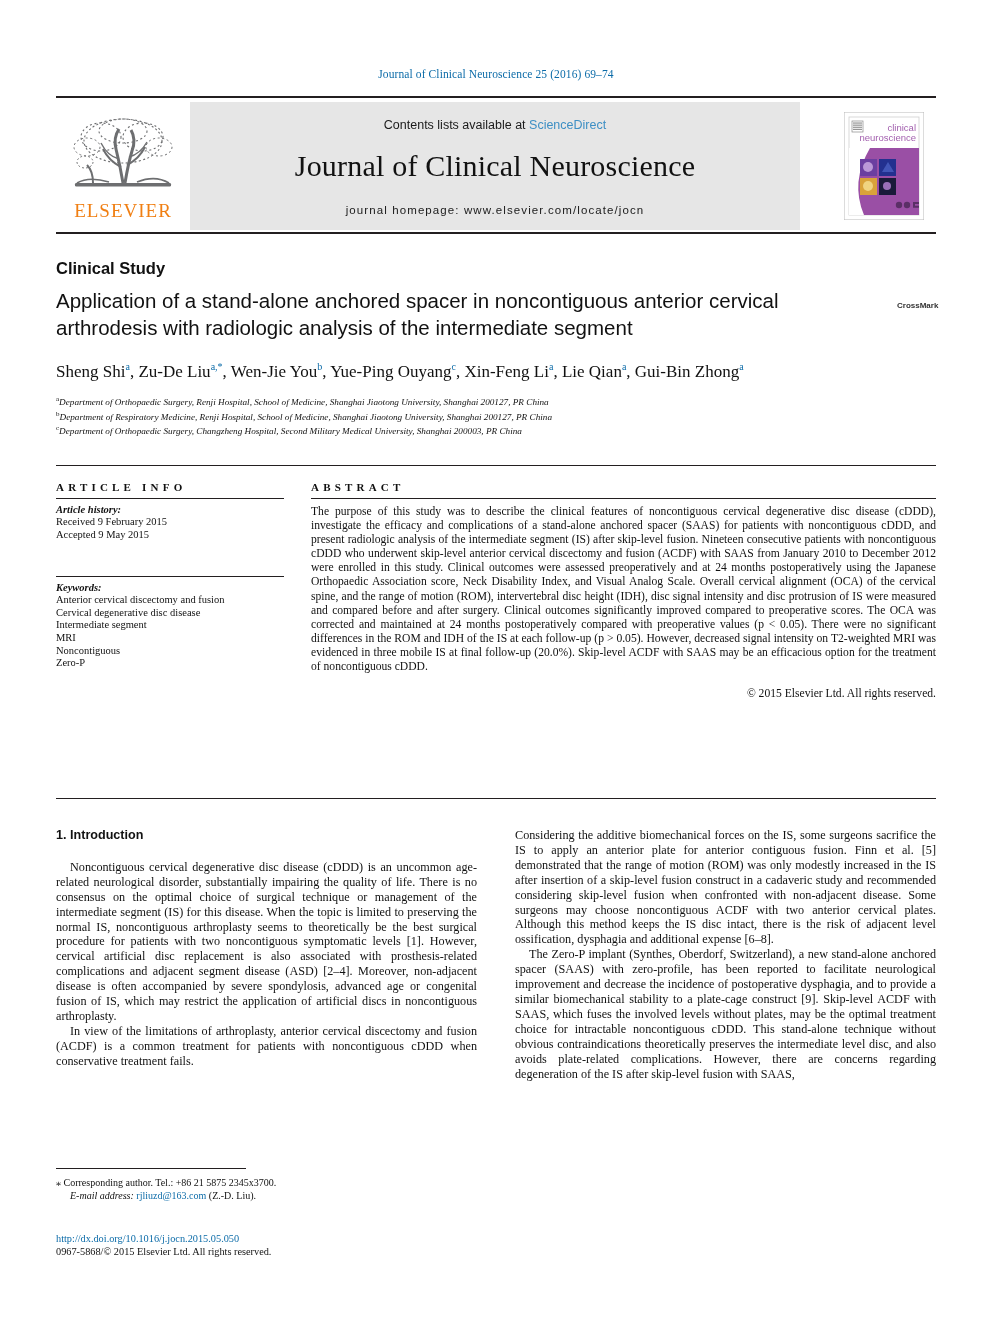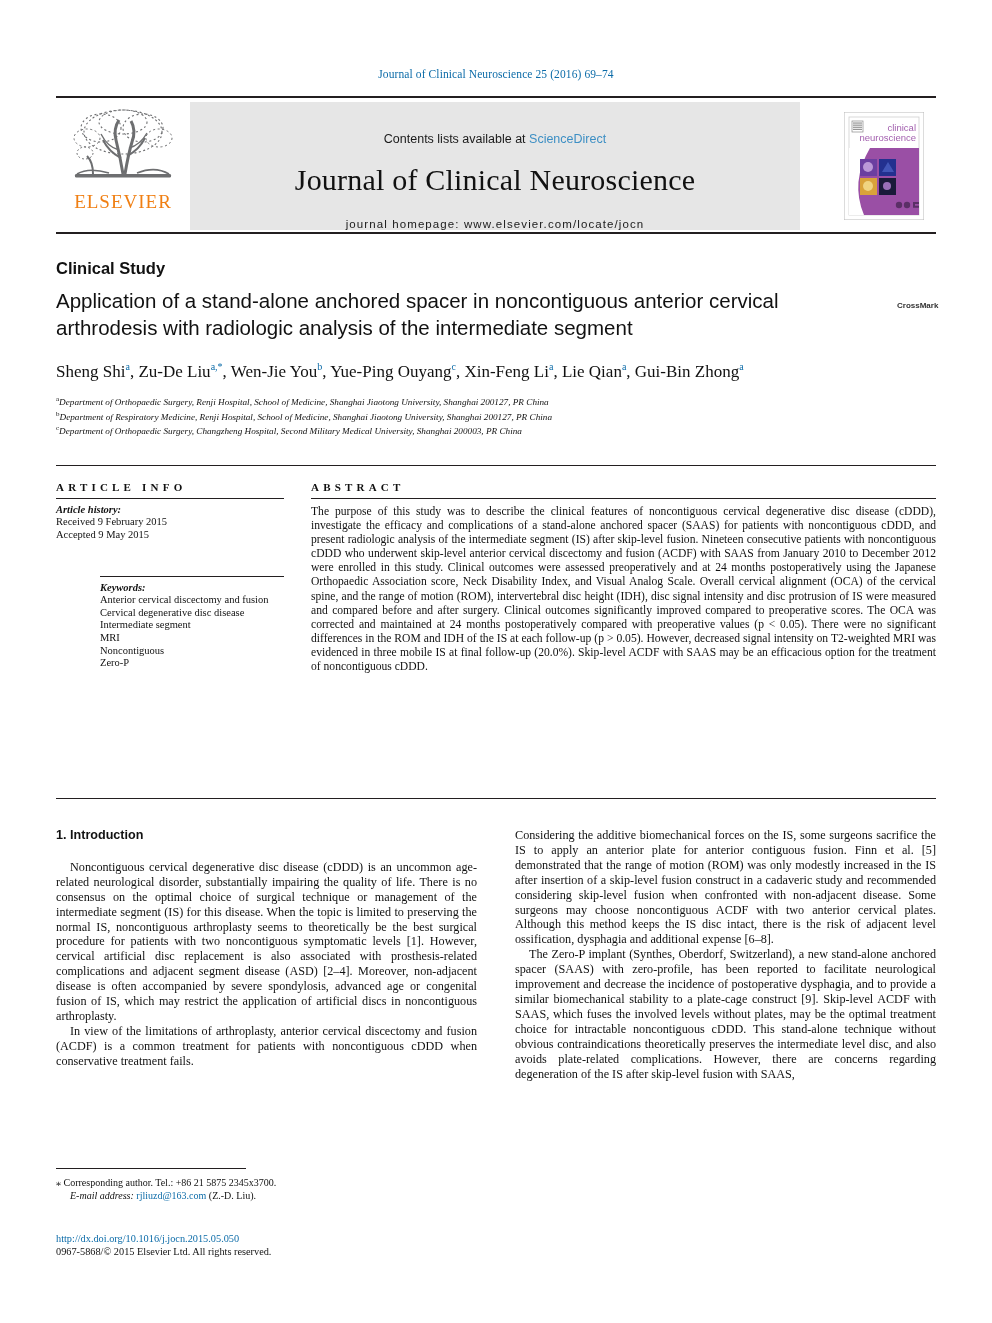--- a/index.html
+++ b/index.html
@@ -59,37 +59,38 @@
     height: 128px;
     display: flex;
     align-items: stretch;
   }
   .elsevier-logo {
     width: 134px;
     flex: 0 0 134px;
     display: flex;
     flex-direction: column;
     align-items: center;
+    justify-content: center;
     padding-top: 4px;
   }
   .tree-svg { display: block; }
   .elsevier-word {
     font-family: "Liberation Serif", serif;
     font-size: 19px;
     letter-spacing: 1px;
     color: #f07f13;
     margin-top: 1px;
   }
   .journal-band {
     flex: 1 1 auto;
     background: #e6e6e6;
     display: flex;
     flex-direction: column;
     align-items: center;
-    justify-content: flex-end;
+    justify-content: center;
     padding-top: 2px;
     box-sizing: border-box;
   }
   .contents-line {
     font-family: "Liberation Sans", sans-serif;
     font-size: 12.5px;
     color: #1a1a1a;
   }
   .contents-line .sd {
     color: #3d8fc4;
@@ -237,21 +238,21 @@
     font-style: italic;
     font-weight: bold;
     color: #111;
     margin-bottom: 1px;
   }
   .hist-line, .kw-line {
     font-size: 10.5px;
     line-height: 12.6px;
     color: #111;
   }
-  .kw-block { margin-top: 35px; margin-left: 44px; }
+  .kw-block { margin-top: 35px; }
 
   .abstract-body {
     font-size: 11.6px;
     line-height: 14.1px;
     text-align: justify;
     color: #111;
     margin-top: 6px;
   }
   .abstract-copyright {
     font-size: 11.6px;
@@ -455,20 +456,21 @@
       <div class="kw-line">Intermediate segment</div>
       <div class="kw-line">MRI</div>
       <div class="kw-line">Noncontiguous</div>
       <div class="kw-line">Zero-P</div>
     </div>
   </div>
 
   <div class="col-right">
     <div class="subrule"></div>
     <div class="abstract-body">The purpose of this study was to describe the clinical features of noncontiguous cervical degenerative disc disease (cDDD), investigate the efficacy and complications of a stand-alone anchored spacer (SAAS) for patients with noncontiguous cDDD, and present radiologic analysis of the intermediate segment (IS) after skip-level fusion. Nineteen consecutive patients with noncontiguous cDDD who underwent skip-level anterior cervical discectomy and fusion (ACDF) with SAAS from January 2010 to December 2012 were enrolled in this study. Clinical outcomes were assessed preoperatively and at 24 months postoperatively using the Japanese Orthopaedic Association score, Neck Disability Index, and Visual Analog Scale. Overall cervical alignment (OCA) of the cervical spine, and the range of motion (ROM), intervertebral disc height (IDH), disc signal intensity and disc protrusion of IS were measured and compared before and after surgery. Clinical outcomes significantly improved compared to preoperative scores. The OCA was corrected and maintained at 24 months postoperatively compared with preoperative values (p &lt; 0.05). There were no significant differences in the ROM and IDH of the IS at each follow-up (p &gt; 0.05). However, decreased signal intensity on T2-weighted MRI was evidenced in three mobile IS at final follow-up (20.0%). Skip-level ACDF with SAAS may be an efficacious option for the treatment of noncontiguous cDDD.</div>
+    <div class="abstract-copyright">© 2015 Elsevier Ltd. All rights reserved.</div>
   </div>
 
   <div class="rule-b"></div>
 
   <div class="body-col left">
     <div class="h2">1. Introduction</div>
     <p>Noncontiguous cervical degenerative disc disease (cDDD) is an uncommon age-related neurological disorder, substantially impairing the quality of life. There is no consensus on the optimal choice of surgical technique or management of the intermediate segment (IS) for this disease. When the topic is limited to preserving the normal IS, noncontiguous arthroplasty seems to theoretically be the best surgical procedure for patients with two noncontiguous symptomatic levels [1]. However, cervical artificial disc replacement is also associated with prosthesis-related complications and adjacent segment disease (ASD) [2–4]. Moreover, non-adjacent disease is often accompanied by severe spondylosis, advanced age or congenital fusion of IS, which may restrict the application of artificial discs in noncontiguous arthroplasty.</p>
     <p>In view of the limitations of arthroplasty, anterior cervical discectomy and fusion (ACDF) is a common treatment for patients with noncontiguous cDDD when conservative treatment fails.</p>
   </div>
 

